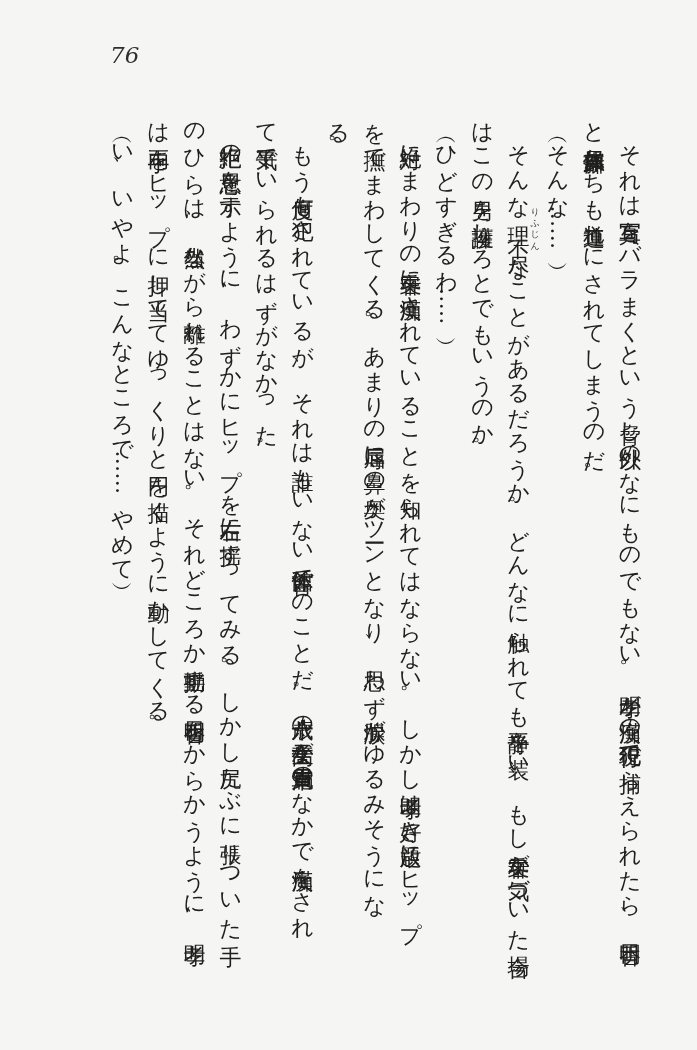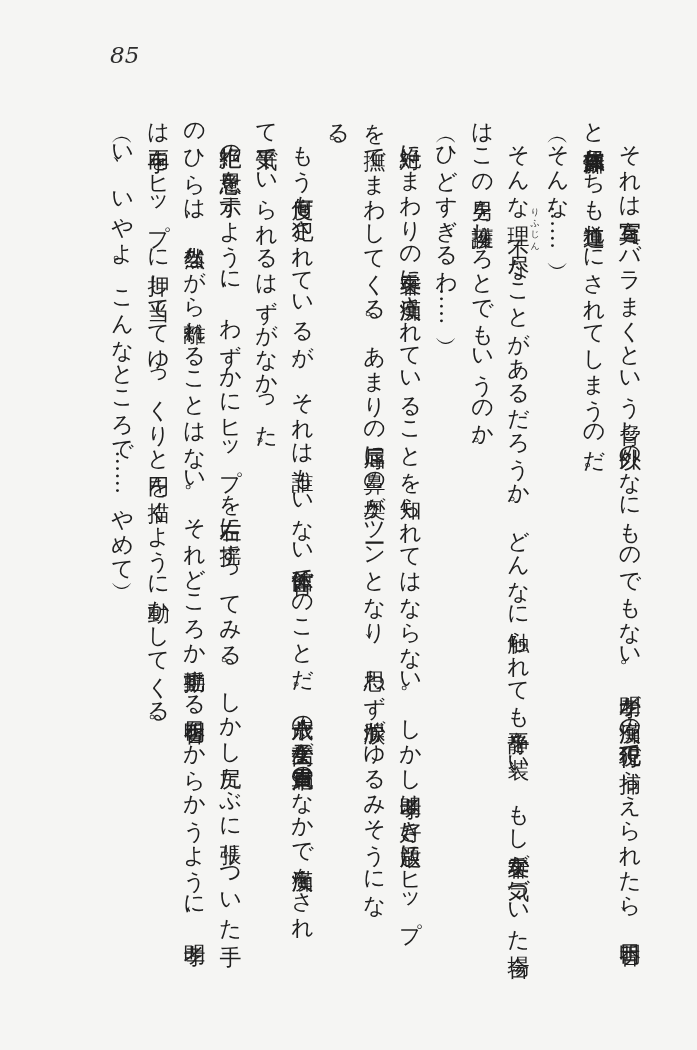--- a/index.html
+++ b/index.html
@@ -48,21 +48,21 @@
     font-size: 9px;
     letter-spacing: 1px;
     color: #3a3a3a;
     font-family: "DejaVu Serif", "Liberation Serif", serif;
   }
 </style>
 </head>
 <body>
 
 <div class="page">
-  <div class="page-number">85</div>
+  <div class="page-number">76</div>
 
   <div class="text-block">
       <p>それは写真をバラまくという脅し以外のなにものでもない。孝明が痴漢の現行犯で捕らえられたら、明日香と新体操部員たちも道連れにされてしまうのだ。</p>
       <p>（そんな……）</p>
       <p>そんな<ruby>理不尽<rt>りふじん</rt></ruby>なことがあるだろうか。どんなに触られても平静を装い、もし乗客が気づいた場合はこの男を擁護しろとでもいうのか。</p>
       <p>（ひどすぎるわ……）</p>
       <p>絶対にまわりの乗客に痴漢されていることを知られてはならない。しかし孝明は好き放題にヒップを撫でまわしてくる。あまりの屈辱に鼻の奥がツーンとなり、思わず涙腺がゆるみそうになる。</p>
       <p>もう何度も犯されているが、それは誰もいない体育館でのことだ。十八歳の女子高生が満員電車のなかで痴漢をされて平気でいられるはずがなかった。</p>
       <p>拒絶の意思を示すように、わずかにヒップを左右に揺すってみる。しかし尻たぶに張りついた手のひらは、当然ながら離れることはない。それどころか動揺する明日香をからかうように、孝明は両手をヒップに押し当ててゆっくりと円を描くように動かしてくる。</p>
       <p>（い、いやよ。こんなところで……やめて）</p>

